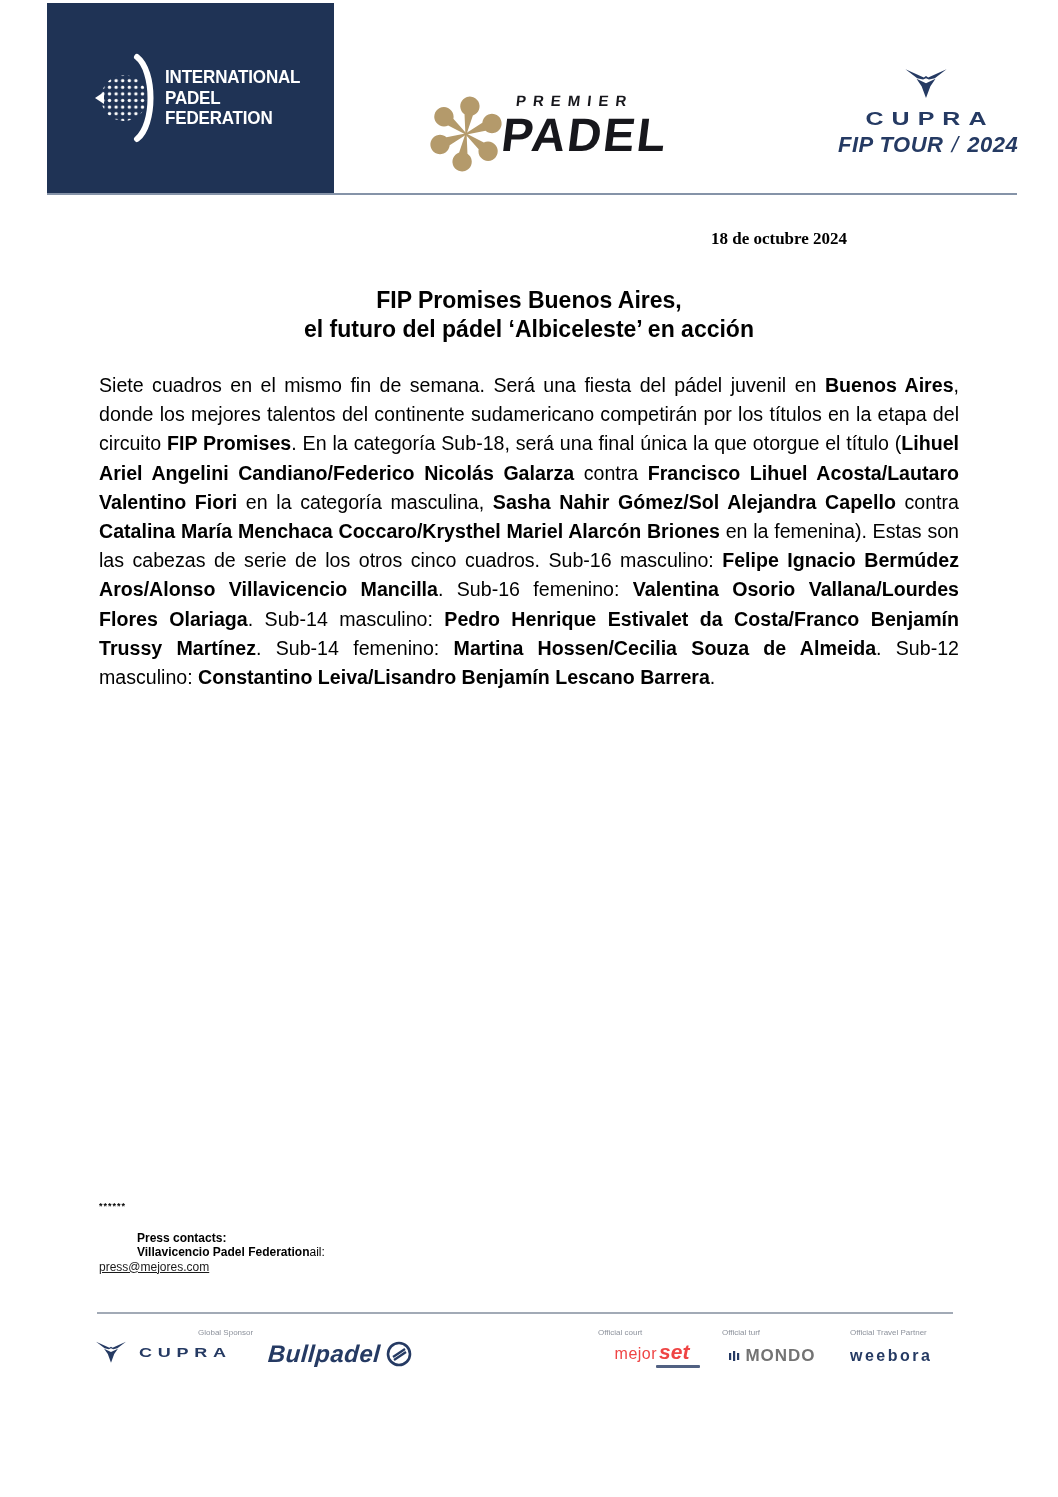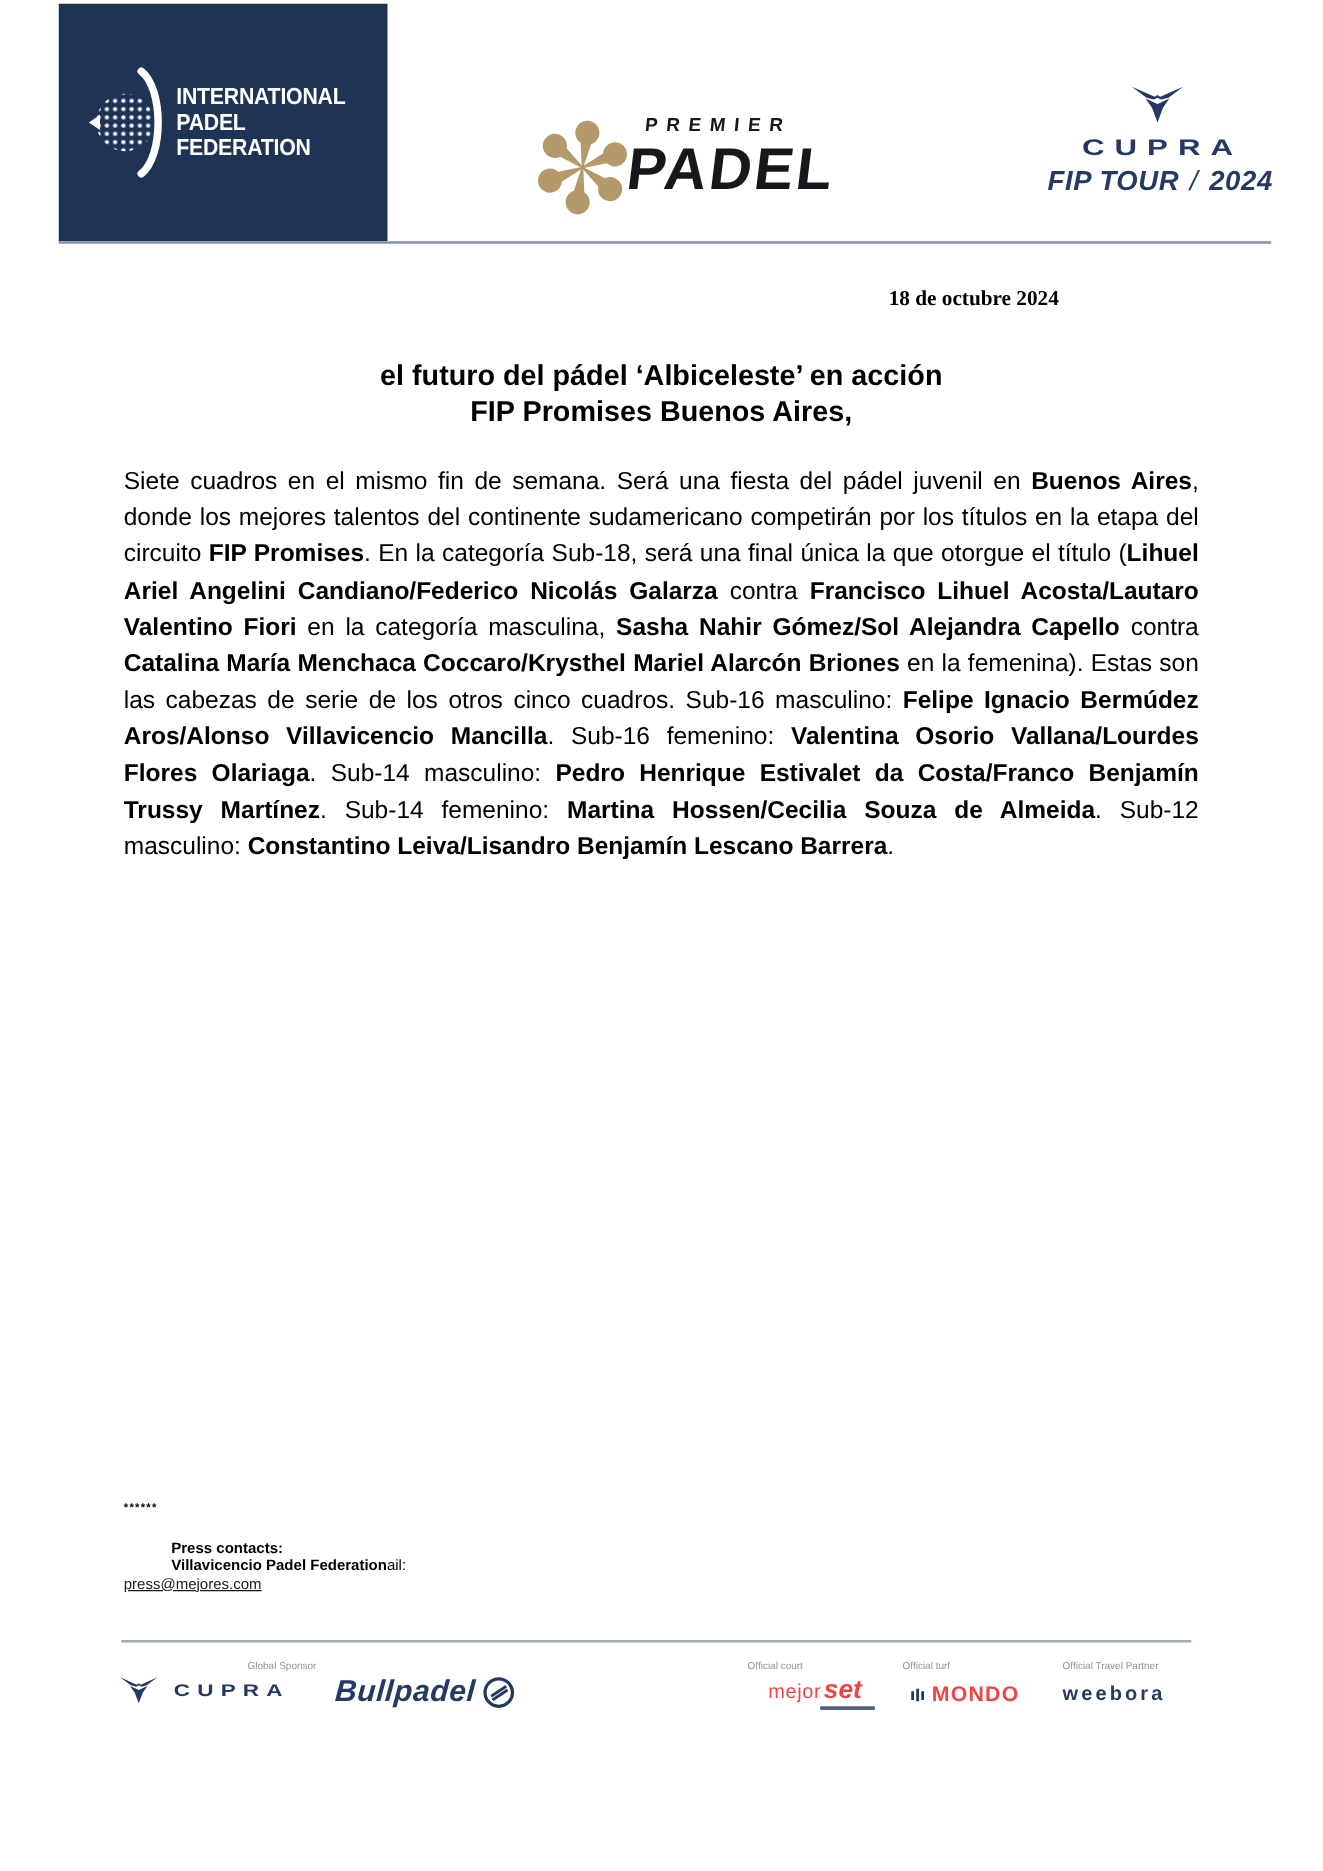--- a/index.html
+++ b/index.html
@@ -1,21 +1,21 @@
 <!DOCTYPE html>
 <html><head>
 <meta charset="utf-8">
 <style>
   html,body{margin:0;padding:0;background:#ffffff;}
   .page{position:relative;width:1058px;height:1497px;background:#fff;overflow:hidden;
         font-family:"Liberation Sans",sans-serif;color:#000;}
 
   
   .ipf-box{position:absolute;left:47px;top:3px;width:263px;height:190px;background:#1f3355;
-           display:flex;align-items:center;justify-content:flex-start;}
+           display:flex;align-items:center;justify-content:flex-start;padding-left:24px;}
   .ipf-mark{margin-left:22px;flex:0 0 auto;}
   .ipf-text{color:#fff;font-weight:bold;font-size:18.5px;line-height:20.5px;letter-spacing:-0.2px;
             margin-left:10px;transform:scaleX(0.92);transform-origin:left center;white-space:nowrap;}
 
   .header-rule{position:absolute;left:47px;top:193px;width:970px;height:2px;background:#8593a8;}
 
   .pp-logo{position:absolute;left:424px;top:88px;width:300px;height:92px;}
   .pp-flower{position:absolute;left:0;top:4px;}
   .pp-words{position:absolute;left:78px;top:0;}
   .pp-premier{display:block;font-size:15px;font-weight:bold;letter-spacing:7px;color:#17171c;
@@ -59,21 +59,21 @@
   .cupra-footer .word{font-weight:bold;font-size:18px;letter-spacing:0.32em;transform:scaleY(0.75);
                       transform-origin:left center;color:#253a63;}
   .bullpadel{position:absolute;left:268px;top:1340px;display:flex;align-items:center;gap:4px;color:#253a63;}
   .bullpadel .word{font-weight:bold;font-style:italic;font-size:24px;letter-spacing:0.5px;
                    transform:skewX(-4deg);color:#253a63;}
   .mejorset{position:absolute;left:598px;top:1340px;width:108px;text-align:center;color:#ef4444;}
   .mejorset .m1{font-size:16px;font-weight:500;letter-spacing:0.5px;}
   .mejorset .m2{font-size:21px;font-weight:bold;font-style:italic;margin-left:2px;}
   .mejorset .bar{width:44px;height:3px;background:#253a63;opacity:0.8;margin:1px auto 0 58px;border-radius:1px;}
   .mondo{position:absolute;left:722px;top:1346px;width:100px;display:flex;align-items:center;
-         justify-content:center;gap:3px;color:#ef4444;}
+         justify-content:center;gap:3px;color:#737373;}
   .mondo .word{font-weight:bold;font-size:17px;letter-spacing:1px;}
   .weebora{position:absolute;left:850px;top:1347px;width:116px;text-align:left;color:#253a63;
            font-size:16px;font-weight:bold;letter-spacing:2.5px;}
 </style>
 </head>
 <body>
 
 <div class="page">
 
   <div class="ipf-box">
@@ -126,22 +126,22 @@
       <span class="slash">/</span>
       <span>2024</span>
     </span>
   </div>
 
   <div class="header-rule"></div>
 
   <div class="date-line">18 de octubre 2024</div>
 
   <div class="doc-title">
+    <div>FIP Promises Buenos Aires,</div>
     <div>el futuro del pádel ‘Albiceleste’ en acción</div>
-    <div>FIP Promises Buenos Aires,</div>
   </div>
 
   <div class="doc-body"><span>Siete cuadros en el mismo fin de semana. Será una fiesta del pádel juvenil en </span><b>Buenos Aires</b><span>, donde los mejores talentos del continente sudamericano competirán por los títulos en la etapa del circuito </span><b>FIP Promises</b><span>. En la categoría Sub-18, será una final única la que otorgue el título (</span><b>Lihuel Ariel Angelini Candiano/Federico Nicolás Galarza</b><span> contra </span><b>Francisco Lihuel Acosta/Lautaro Valentino Fiori</b><span> en la categoría masculina, </span><b>Sasha Nahir Gómez/Sol Alejandra Capello</b><span> contra </span><b>Catalina María Menchaca Coccaro/Krysthel Mariel Alarcón Briones</b><span> en la femenina). Estas son las cabezas de serie de los otros cinco cuadros. Sub-16 masculino: </span><b>Felipe Ignacio Bermúdez Aros/Alonso Villavicencio Mancilla</b><span>. Sub-16 femenino: </span><b>Valentina Osorio Vallana/Lourdes Flores Olariaga</b><span>. Sub-14 masculino: </span><b>Pedro Henrique Estivalet da Costa/Franco Benjamín Trussy Martínez</b><span>. Sub-14 femenino: </span><b>Martina Hossen/Cecilia Souza de Almeida</b><span>. Sub-12 masculino: </span><b>Constantino Leiva/Lisandro Benjamín Lescano Barrera</b><span>.</span></div>
 
   <div class="press">
     <div class="stars">******</div>
     <div class="bold">Press contacts:</div>
     <div>
       <span class="bold">Villavicencio Padel Federation</span><span>ail:</span>
     </div>

